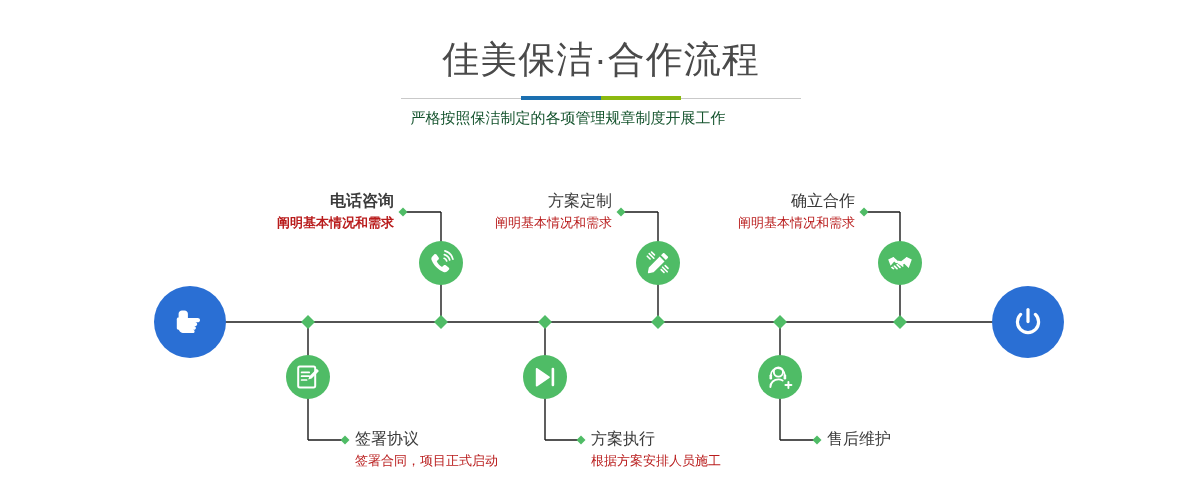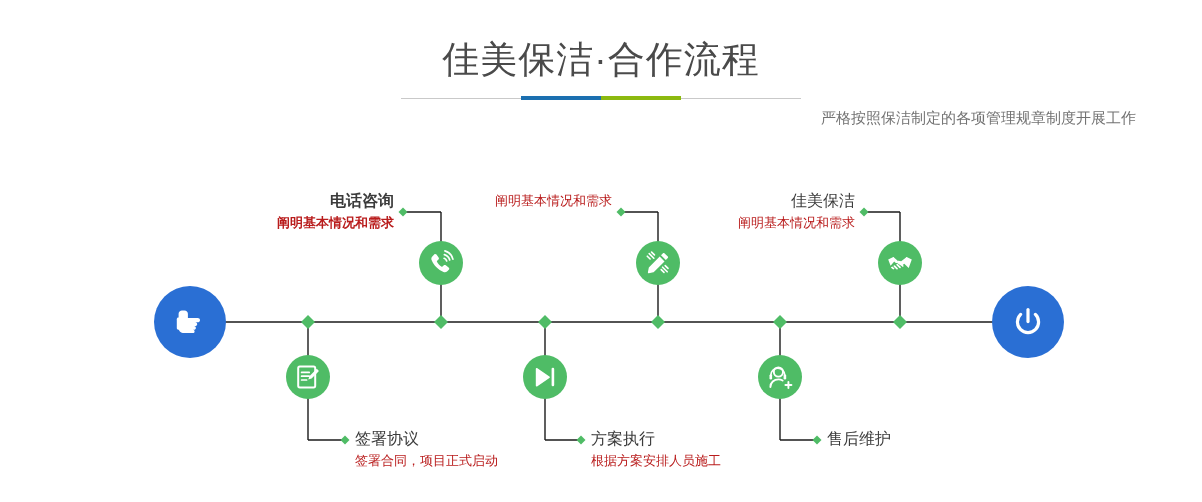--- a/index.html
+++ b/index.html
@@ -60,24 +60,24 @@
     top: 0px;
     height: 4px;
   }
   #divider .seg-blue  { left: 120px; width: 80px; background: #1b6fb0; }
   #divider .seg-green { left: 200px; width: 80px; background: #8cb910; }
 
   #page-subtitle {
     position: absolute;
     left: 0; top: 106px;
     width: 1136px;
-    text-align: right;
+    text-align: center;
     font-size: 15px;
     line-height: 24px;
-    color: #737373;
+    color: #14532d;
     white-space: nowrap;
   }
 
   
   #timeline-svg {
     position: absolute;
     left: 0; top: 0;
     width: 1202px;
     height: 502px;
   }
@@ -261,25 +261,26 @@
       <line x1="19.4" y1="22" x2="25.4" y2="22" stroke="#ffffff" stroke-width="1.9" stroke-linecap="round"></line>
     </svg>
   </div>
 
   <div class="step-label align-right" style="left:144px; top:190px; width:250px;font-weight:bold;">
     <div class="title">电话咨询</div>
     <div class="desc">阐明基本情况和需求</div>
   </div>
 
   <div class="step-label align-right" style="left:362px; top:190px; width:250px;">
+    <div class="title">方案定制</div>
     <div class="desc">阐明基本情况和需求</div>
   </div>
 
   <div class="step-label align-right" style="left:605px; top:190px; width:250px;">
-    <div class="title">佳美保洁</div>
+    <div class="title">确立合作</div>
     <div class="desc">阐明基本情况和需求</div>
   </div>
 
   <div class="step-label align-left" style="left:591px; top:428px; width:280px;">
     <div class="title">方案执行</div>
     <div class="desc">根据方案安排人员施工</div>
   </div>
 
   <div class="step-label align-left" style="left:355px; top:428px; width:280px;">
     <div class="title">签署协议</div>

